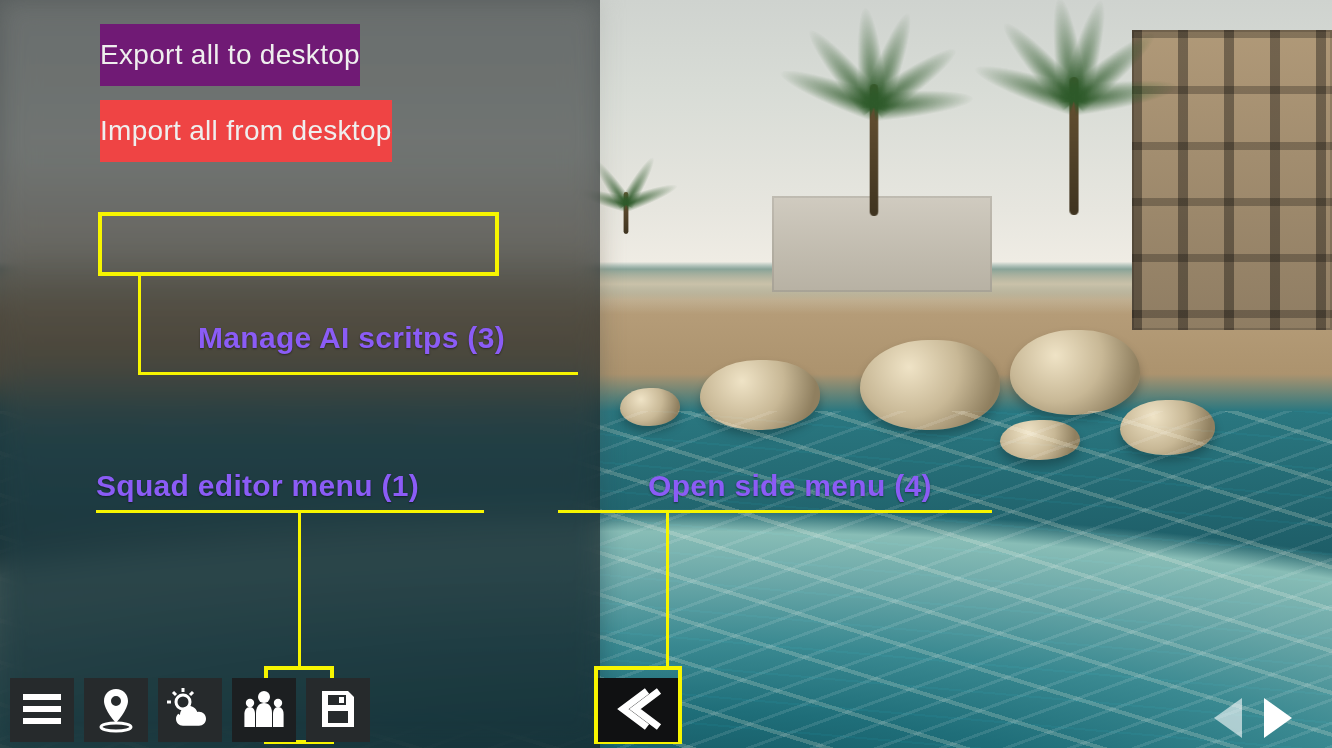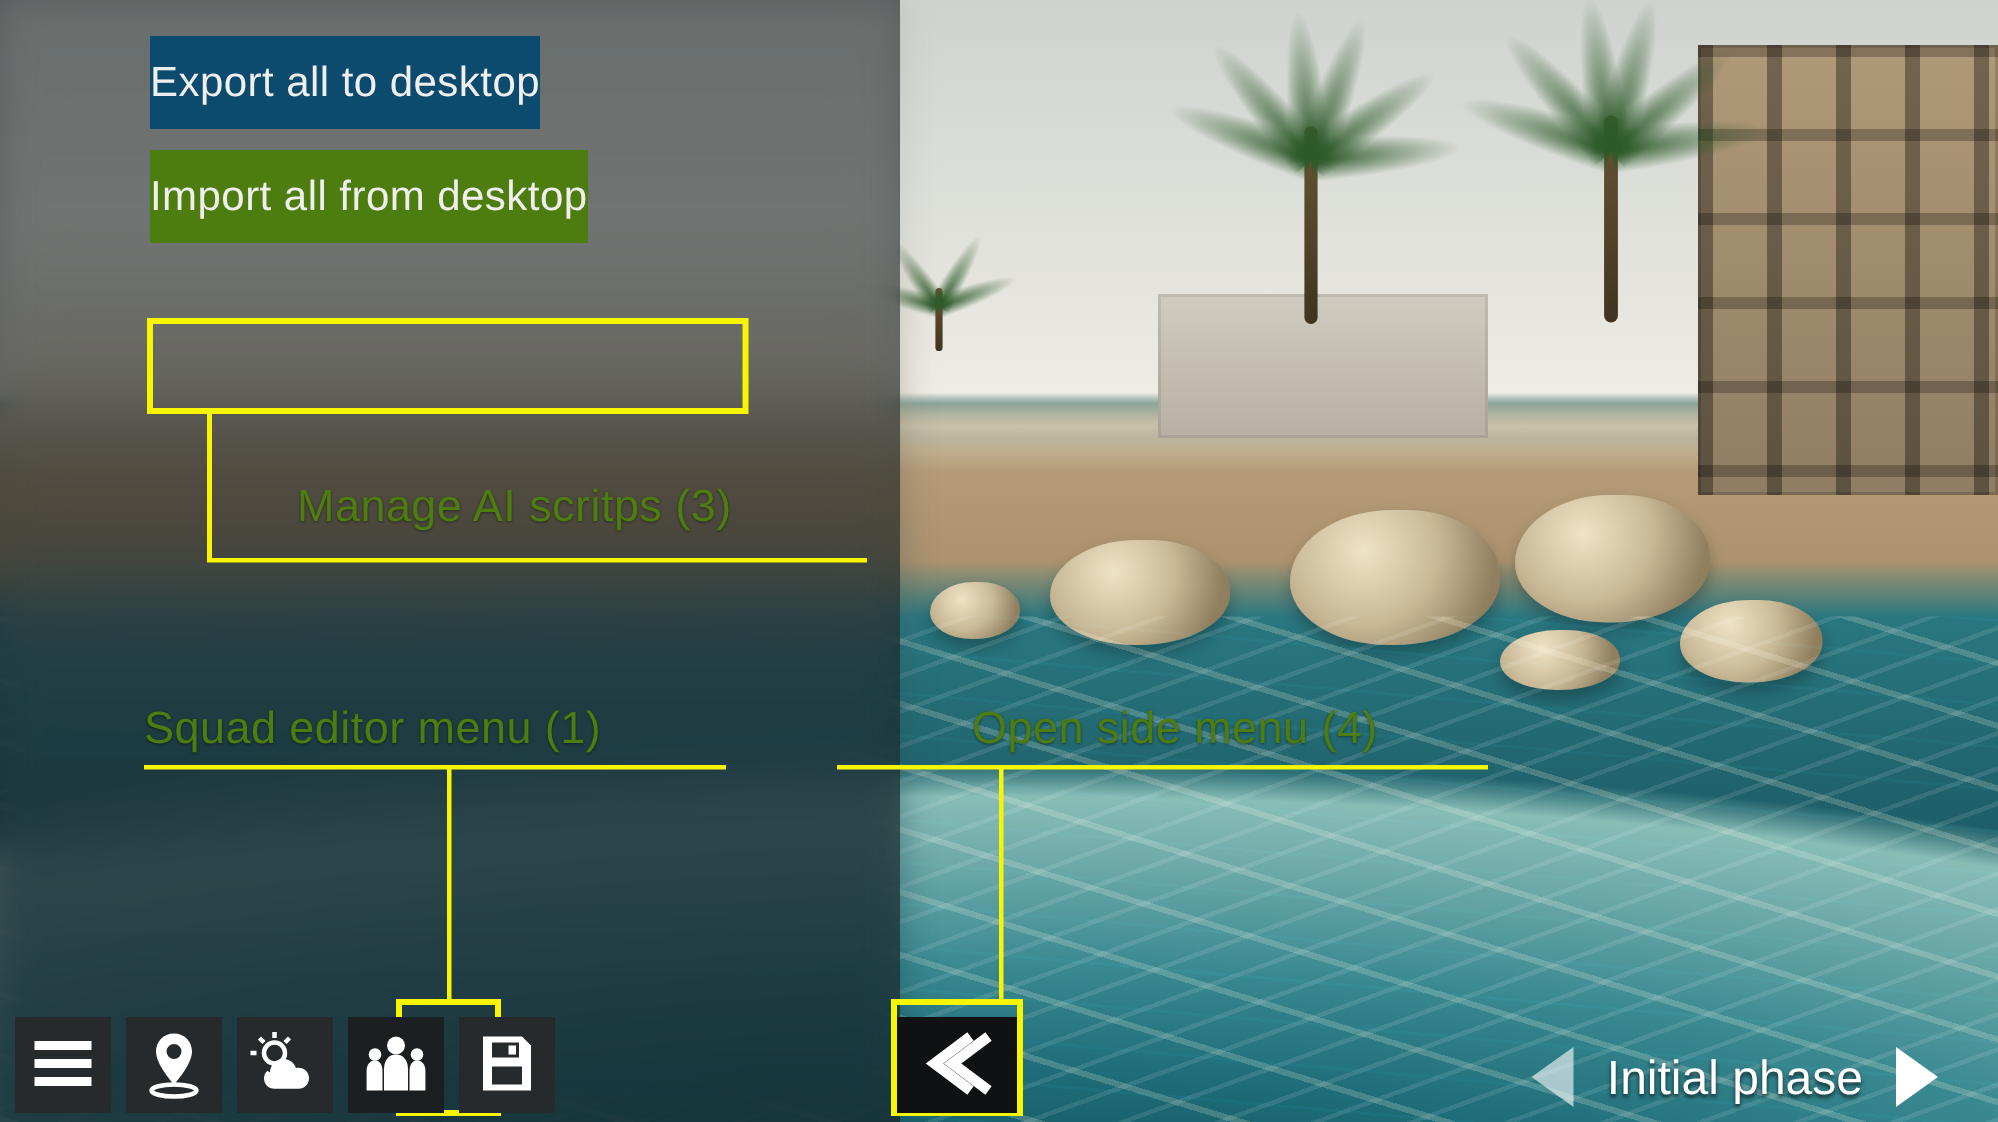--- a/index.html
+++ b/index.html
@@ -78,31 +78,31 @@
   }
   .side-overlay::after {
     content:""; position:absolute; inset:0; background: rgba(20,25,28,.35);
   }
   .side-overlay > * { position: relative; z-index: 2; }
 
   
   .panel-button {
     display: flex; align-items: center; justify-content: center;
     height: 62px; color: #efefee; font-size: 28px;
-    background: #0c4a6e; border: none; margin-bottom: 14px; cursor: pointer;
+    background: #701a75; border: none; margin-bottom: 14px; cursor: pointer;
     font-weight: 400; letter-spacing: .3px;
   }
-  .panel-button.dk { background: #4d7c0f; text-align: right; }
+  .panel-button.dk { background: #ef4444; text-align: right; }
 
   .btn-group { position: absolute; left: 100px; top: 24px; width: 400px; }
   .ai-group  { position: absolute; left: 100px; top: 214px; width: 400px; }
   .highlight-box { position: absolute; border: 4px solid #f7f500; pointer-events: none; }
   .callout-label {
-    position: absolute; font-size: 30px; font-weight: 400; letter-spacing: .3px;
-    color: #4d7c0f; white-space: nowrap;
+    position: absolute; font-size: 30px; font-weight: 700; letter-spacing: .3px;
+    color: #8b5cf6; white-space: nowrap;
     text-shadow: 0 1px 2px rgba(0,0,0,.45);
   }
   .callout-underline {
     position: absolute; height: 0; border-bottom: 3px solid #f7f500;
   }
   .callout-leader { position: absolute; width: 0; border-left: 3px solid #f7f500; }
 
   
   .bottom-bar {
     position: absolute; left: 10px; bottom: 6px; height: 64px;
@@ -273,15 +273,14 @@
         <g fill="none" stroke="#fff" stroke-width="7" stroke-linejoin="miter">
       <polyline points="36,4 12,22 36,40"></polyline>
       <polyline points="48,4 24,22 48,40"></polyline>
     </g>
       </svg>
   </span>
 </button>
 
 <div class="phase-switcher">
   <div class="phase-arrow left"></div>
-  <span>Initial phase</span>
   <div class="phase-arrow right"></div>
 </div>
 
 </body></html>

